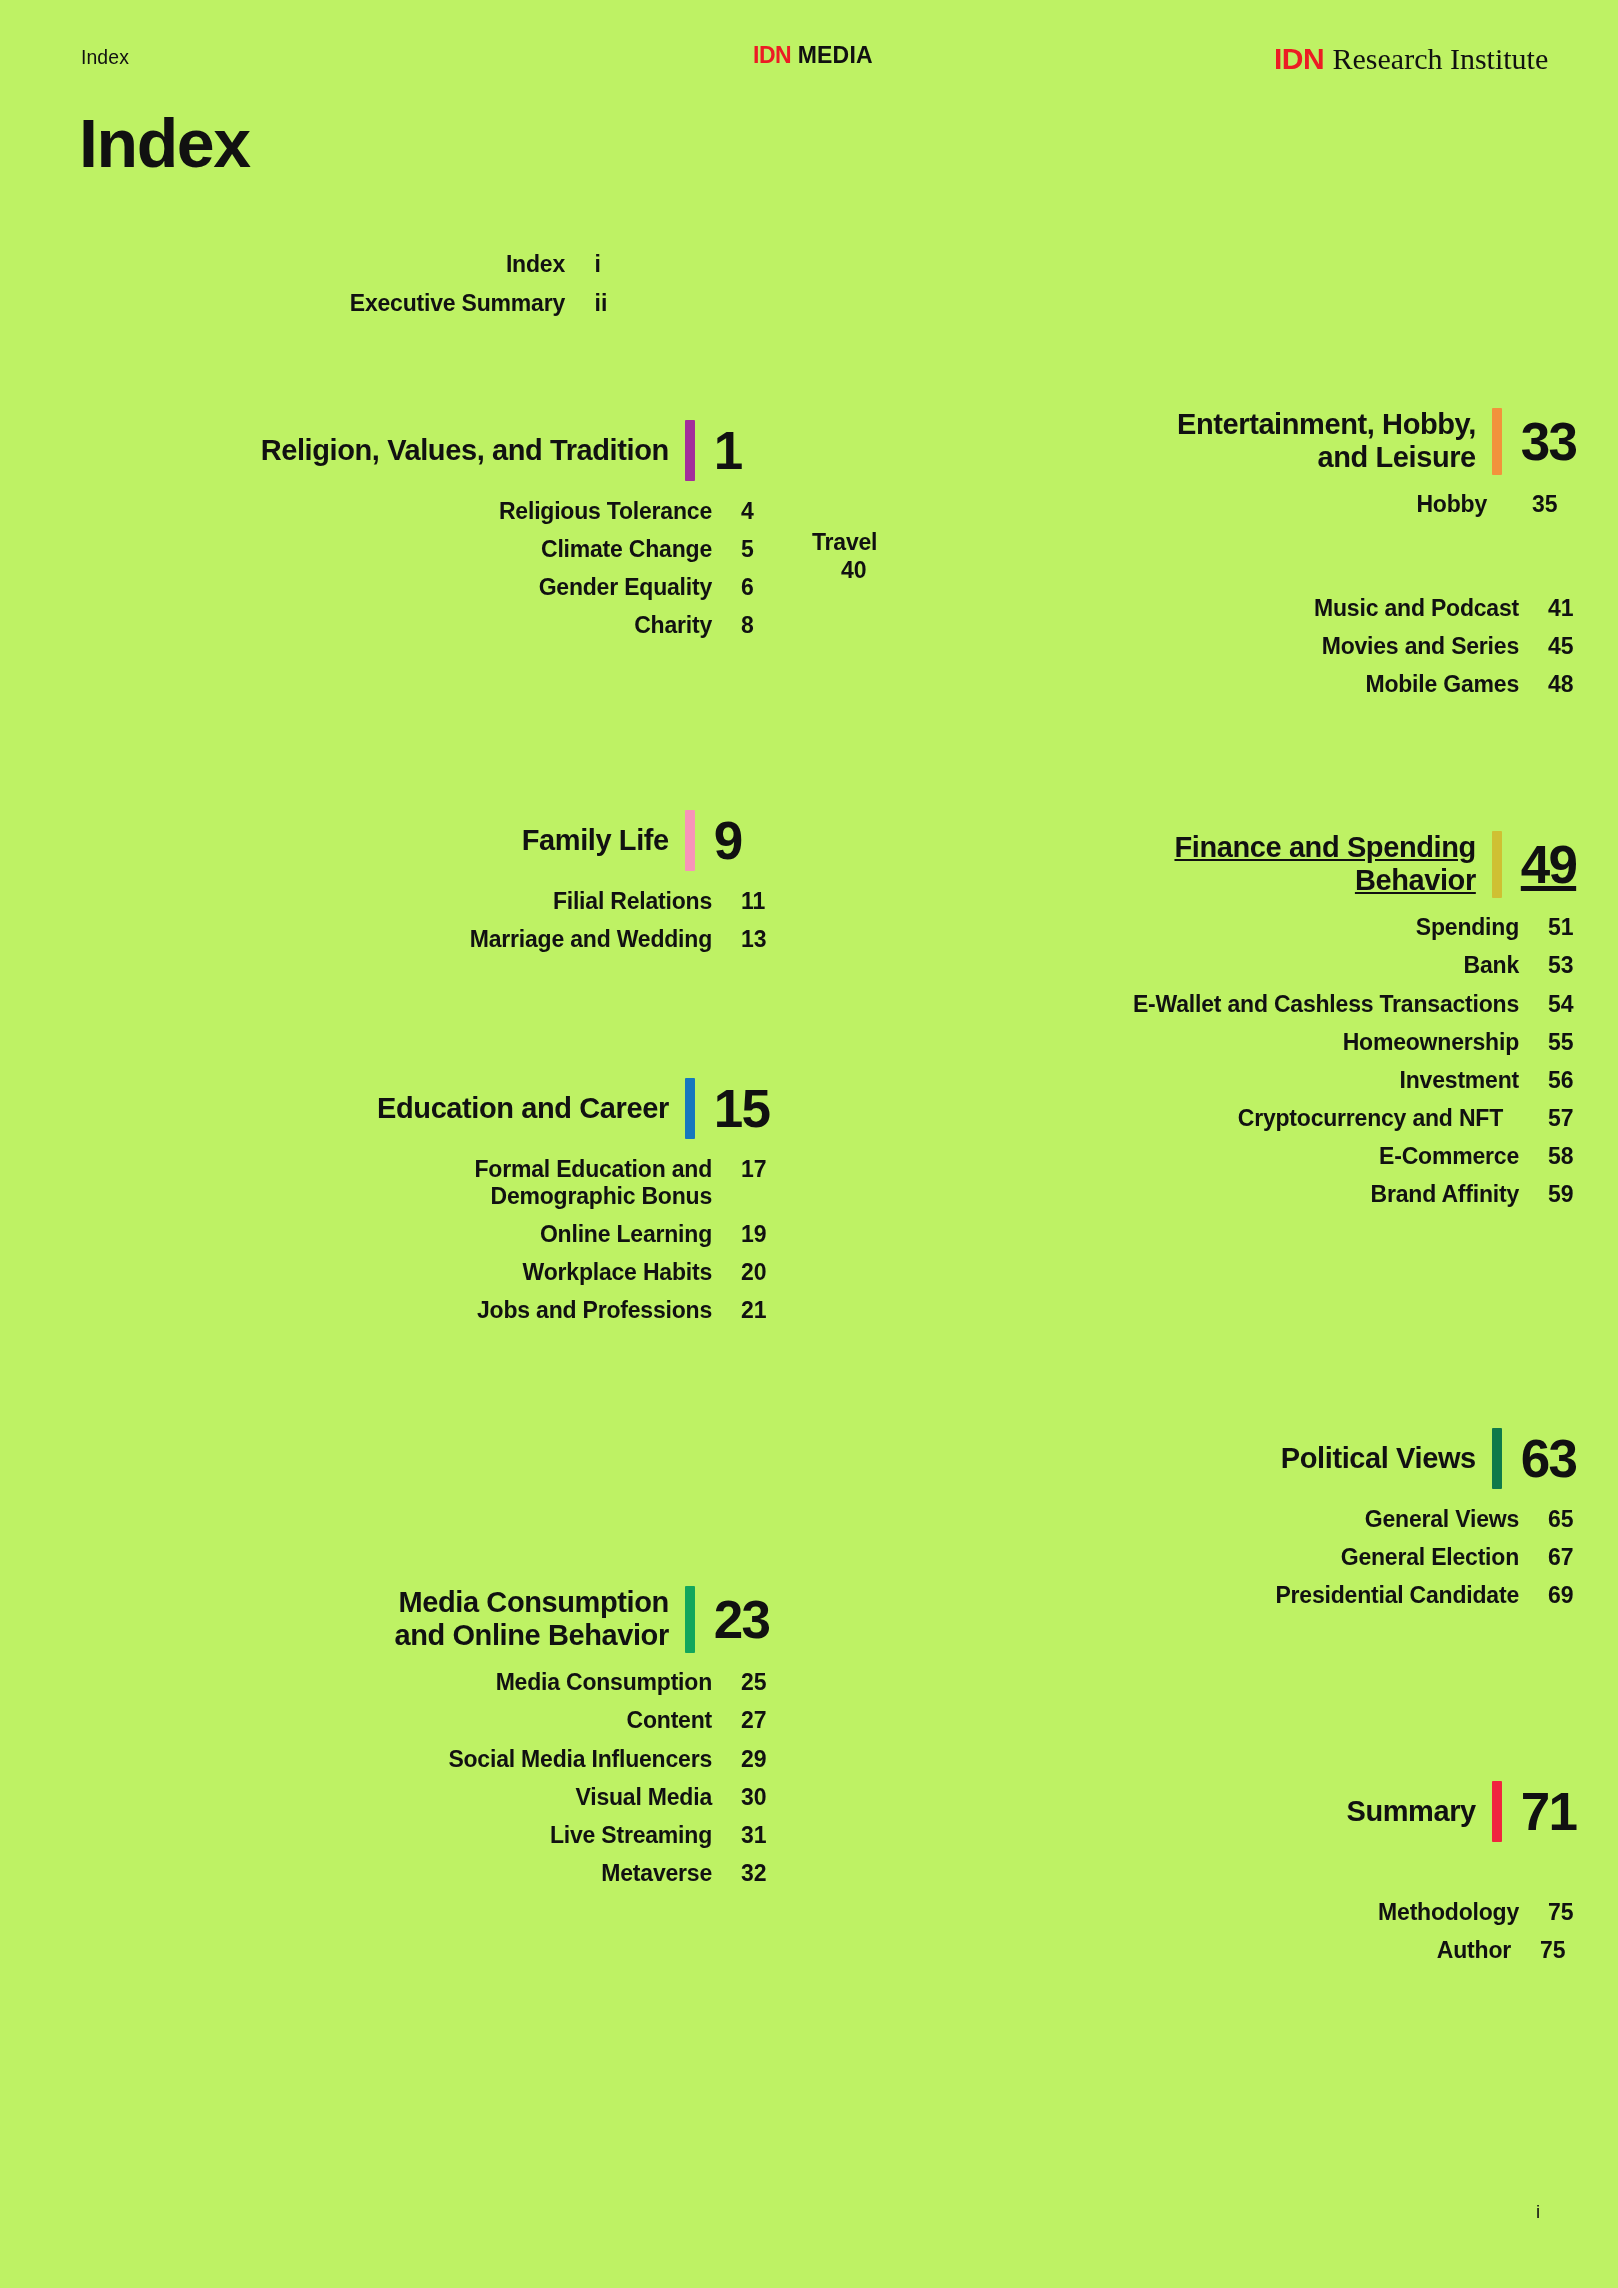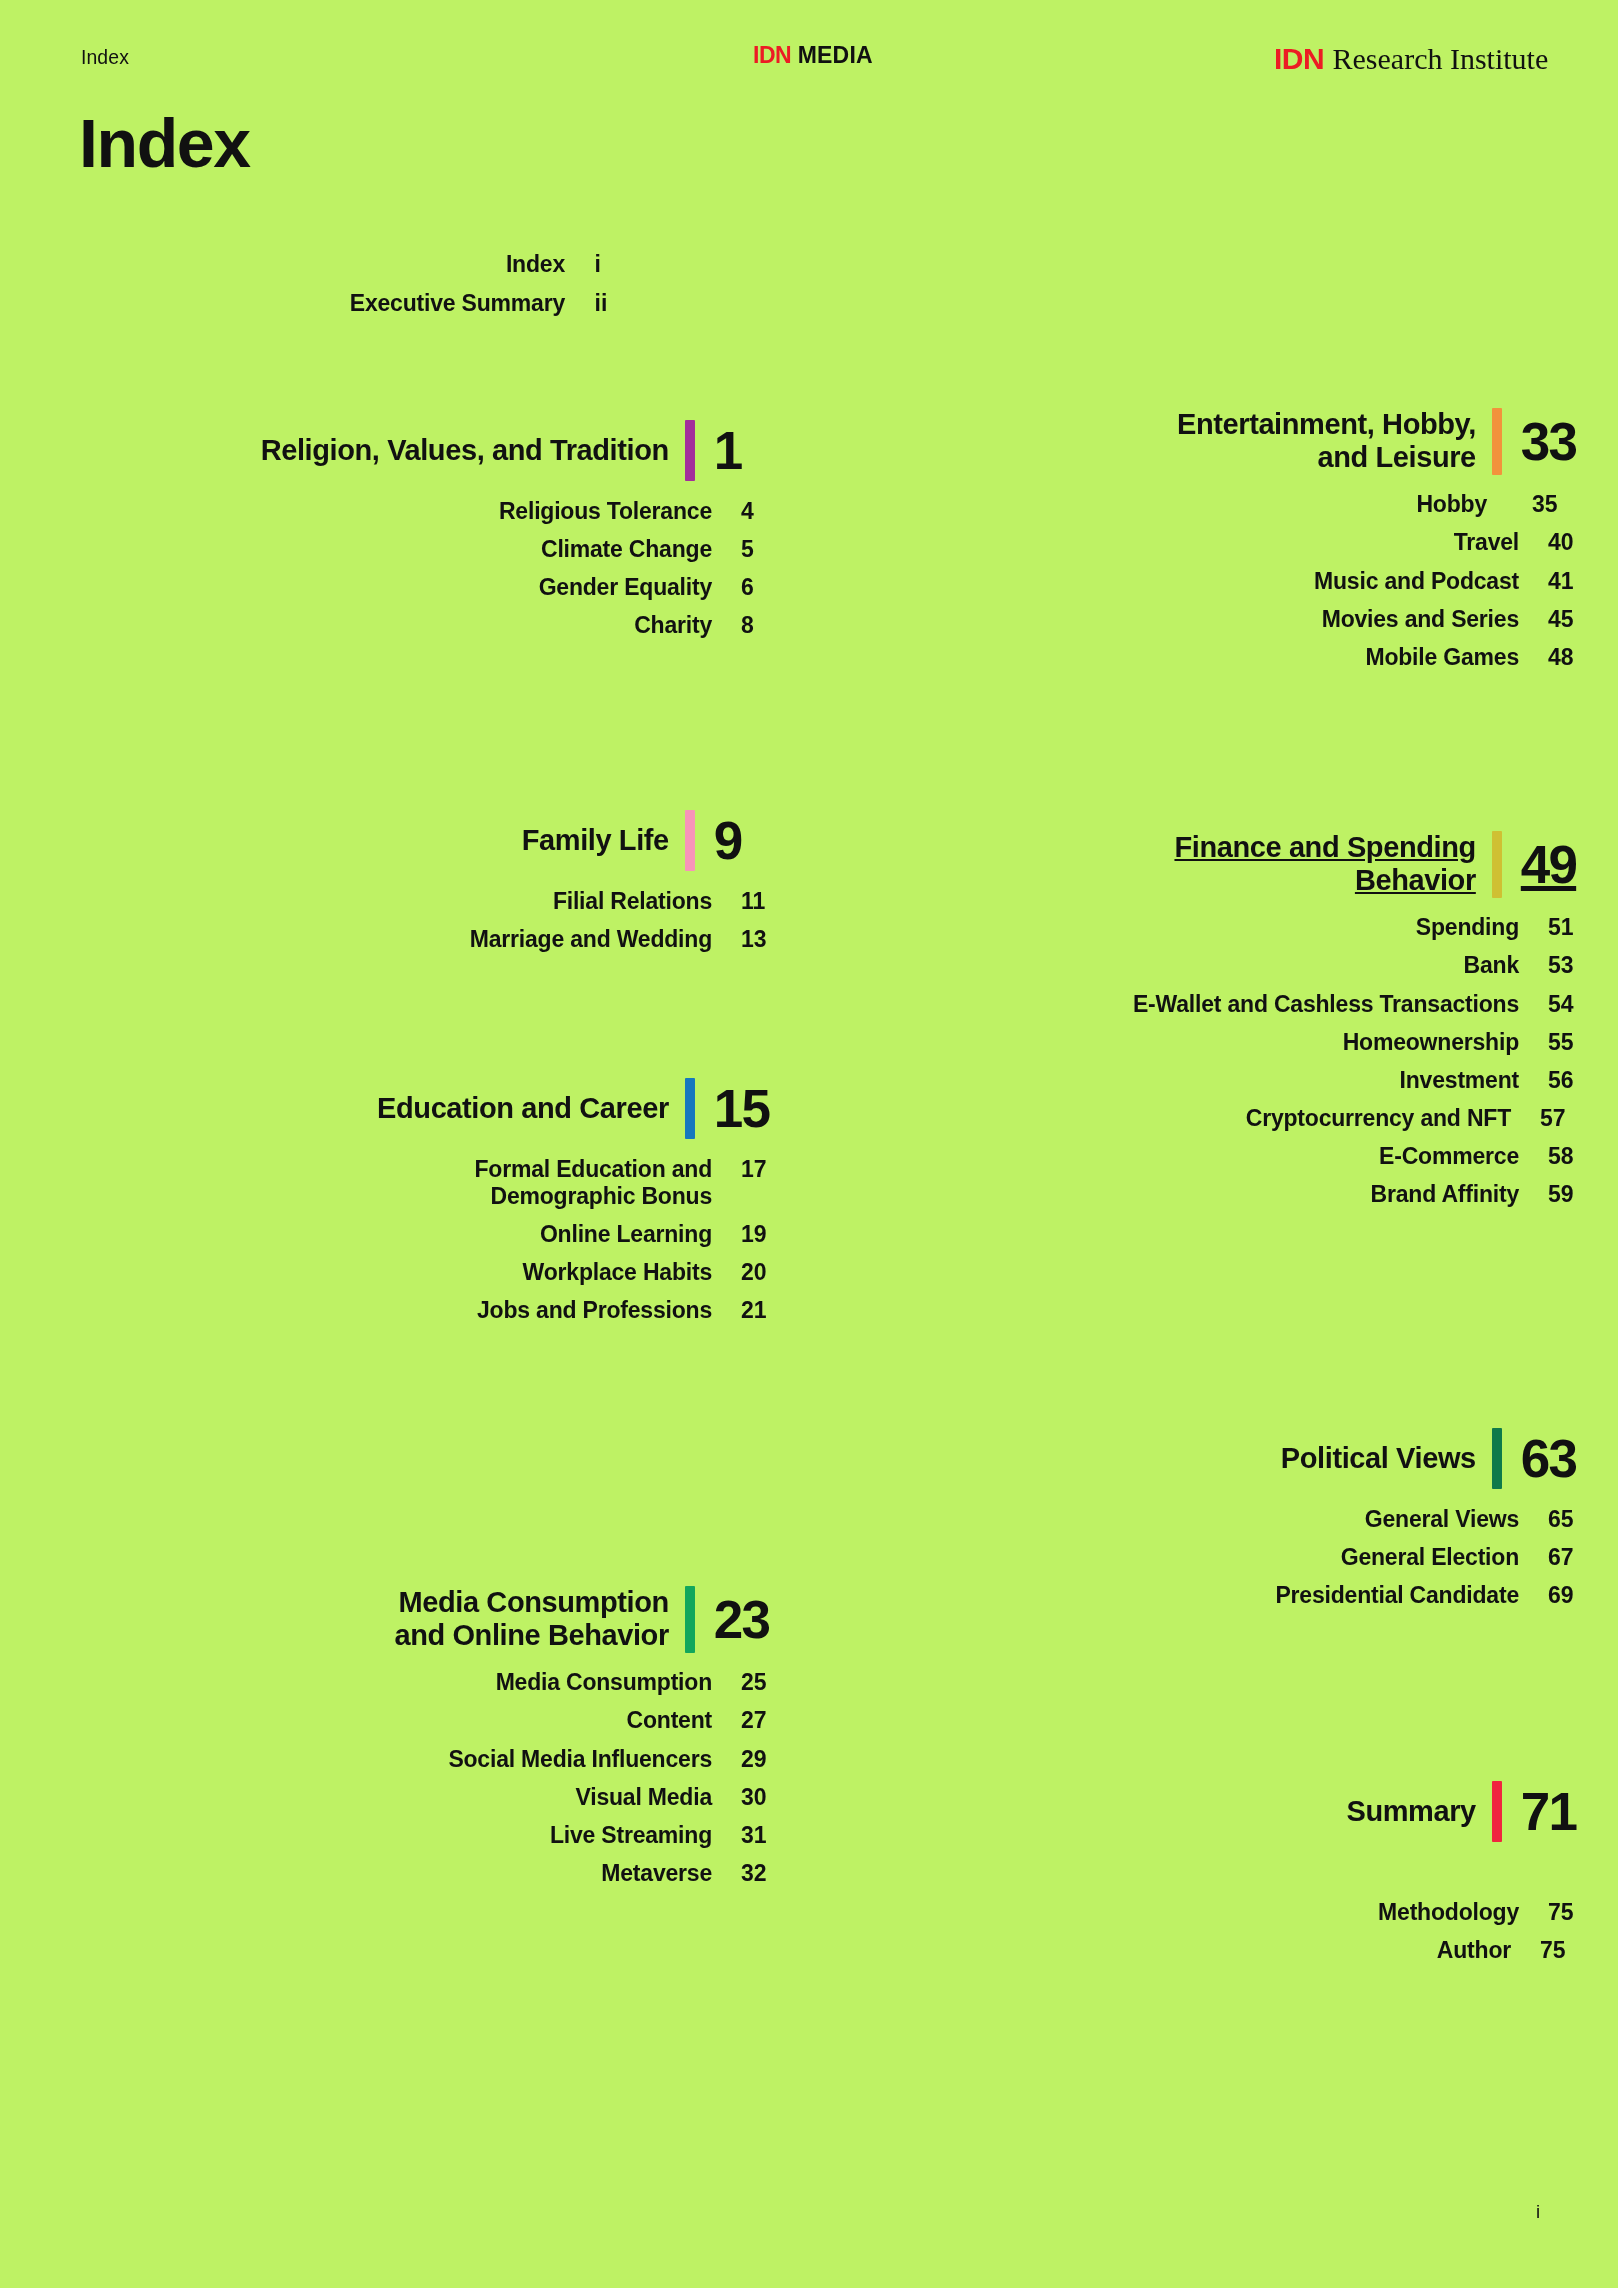--- a/index.html
+++ b/index.html
@@ -325,21 +325,21 @@
           <div class="sec-title">Entertainment, Hobby,
 and Leisure</div>
           <div class="sec-bar" style="background: rgb(242, 147, 60);"></div>
           <div class="sec-num">33</div>
         </div>
         <div class="sub-list">
           <div class="sub-row" style="padding-right: 16px; gap: 16px;">
             <div class="sub-label">Hobby</div>
             <div class="sub-page">35</div>
           </div>
-          <div class="sub-row" style="padding-right: 0px;">
+          <div class="sub-row" style="padding-right: 0px; flex-direction: column;">
             <div class="sub-label">Travel</div>
             <div class="sub-page">40</div>
           </div>
           <div class="sub-row" style="padding-right: 0px;">
             <div class="sub-label">Music and Podcast</div>
             <div class="sub-page">41</div>
           </div>
           <div class="sub-row" style="padding-right: 0px;">
             <div class="sub-label">Movies and Series</div>
             <div class="sub-page">45</div>
@@ -371,21 +371,21 @@
             <div class="sub-page">54</div>
           </div>
           <div class="sub-row" style="padding-right: 0px;">
             <div class="sub-label">Homeownership</div>
             <div class="sub-page">55</div>
           </div>
           <div class="sub-row" style="padding-right: 0px;">
             <div class="sub-label">Investment</div>
             <div class="sub-page">56</div>
           </div>
-          <div class="sub-row" style="padding-right: 8px;">
+          <div class="sub-row" style="padding-right: 0px; gap: 16px;">
             <div class="sub-label">Cryptocurrency and NFT</div>
             <div class="sub-page">57</div>
           </div>
           <div class="sub-row" style="padding-right: 0px;">
             <div class="sub-label">E-Commerce</div>
             <div class="sub-page">58</div>
           </div>
           <div class="sub-row" style="padding-right: 0px;">
             <div class="sub-label">Brand Affinity</div>
             <div class="sub-page">59</div>

